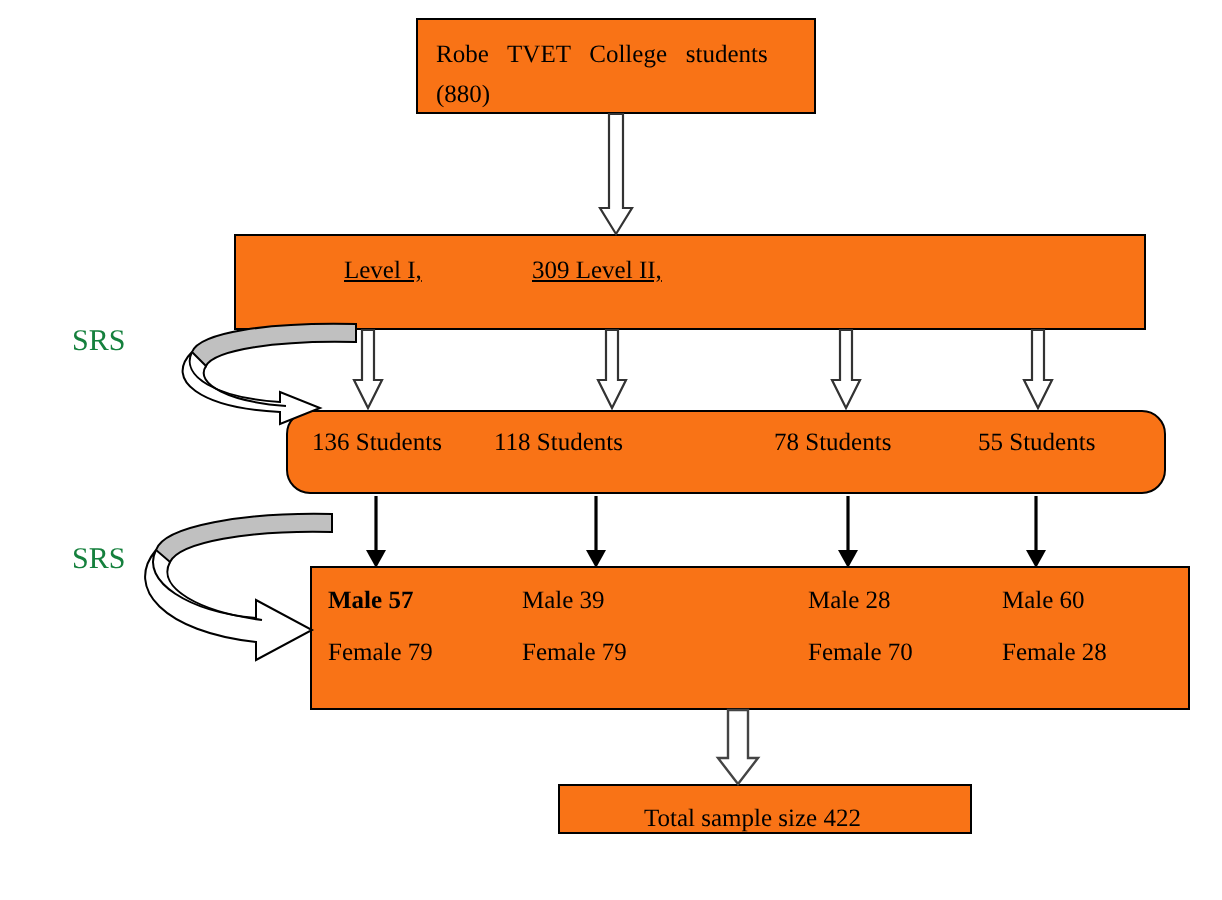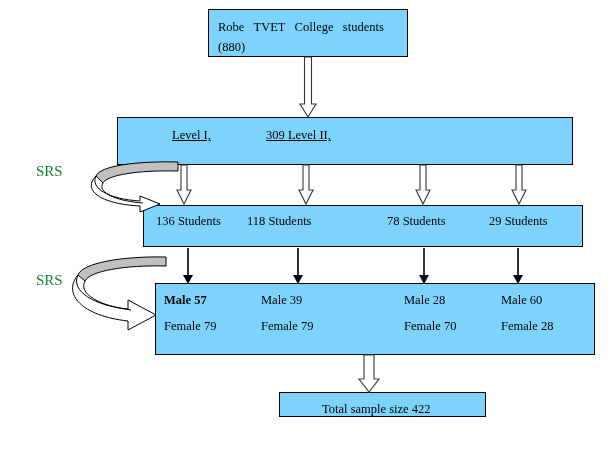--- a/index.html
+++ b/index.html
@@ -15,21 +15,21 @@
     position: relative;
     width: 611px;
     height: 450px;
     background: #ffffff;
     overflow: hidden;
   }
   .box {
     position: absolute;
     box-sizing: border-box;
     border: 1px solid #000000;
-    background: #7dd3fc;
+    background: #f97316;
   }
   .txt {
     position: absolute;
     font-size: 12.5px;
     line-height: 1.0;
     white-space: pre;
     color: #000000;
   }
   .srs-label {
     position: absolute;
@@ -55,25 +55,25 @@
   <div class="box" style="left:208px; top:9px; width:200px; height:48px;">
     <span class="txt" style="left:9px; top:11px;">Robe   TVET   College   students</span>
     <span class="txt" style="left:9px; top:31px;">(880)</span>
   </div>
 
   <div class="box" style="left:117px; top:117px; width:456px; height:48px;">
     <span class="lvl-cell" style="left:54px; top:10px;">Level I,</span>
     <span class="lvl-cell" style="left:148px; top:10px;">309 Level II,</span>
   </div>
 
-  <div class="box" style="left:143px; top:205px; width:440px; height:42px;">
+  <div class="box" style="left:143px; top:205px; width:440px; height:42px;border-radius:12px;">
     <span class="txt" style="left:12px; top:9px;">136 Students</span>
     <span class="txt" style="left:103px; top:9px;">118 Students</span>
     <span class="txt" style="left:243px; top:9px;">78 Students</span>
-    <span class="txt" style="left:345px; top:9px;">29 Students</span>
+    <span class="txt" style="left:345px; top:9px;">55 Students</span>
   </div>
 
   <div class="box" style="left:155px; top:283px; width:440px; height:72px;">
     <span class="txt" style="left:8px; top:10px;font-weight:bold;">Male 57</span>
     <span class="txt" style="left:8px; top:36px;">Female 79</span>
 
     <span class="txt" style="left:105px; top:10px;">Male 39</span>
     <span class="txt" style="left:105px; top:36px;">Female 79</span>
 
     <span class="txt" style="left:248px; top:10px;">Male 28</span>

